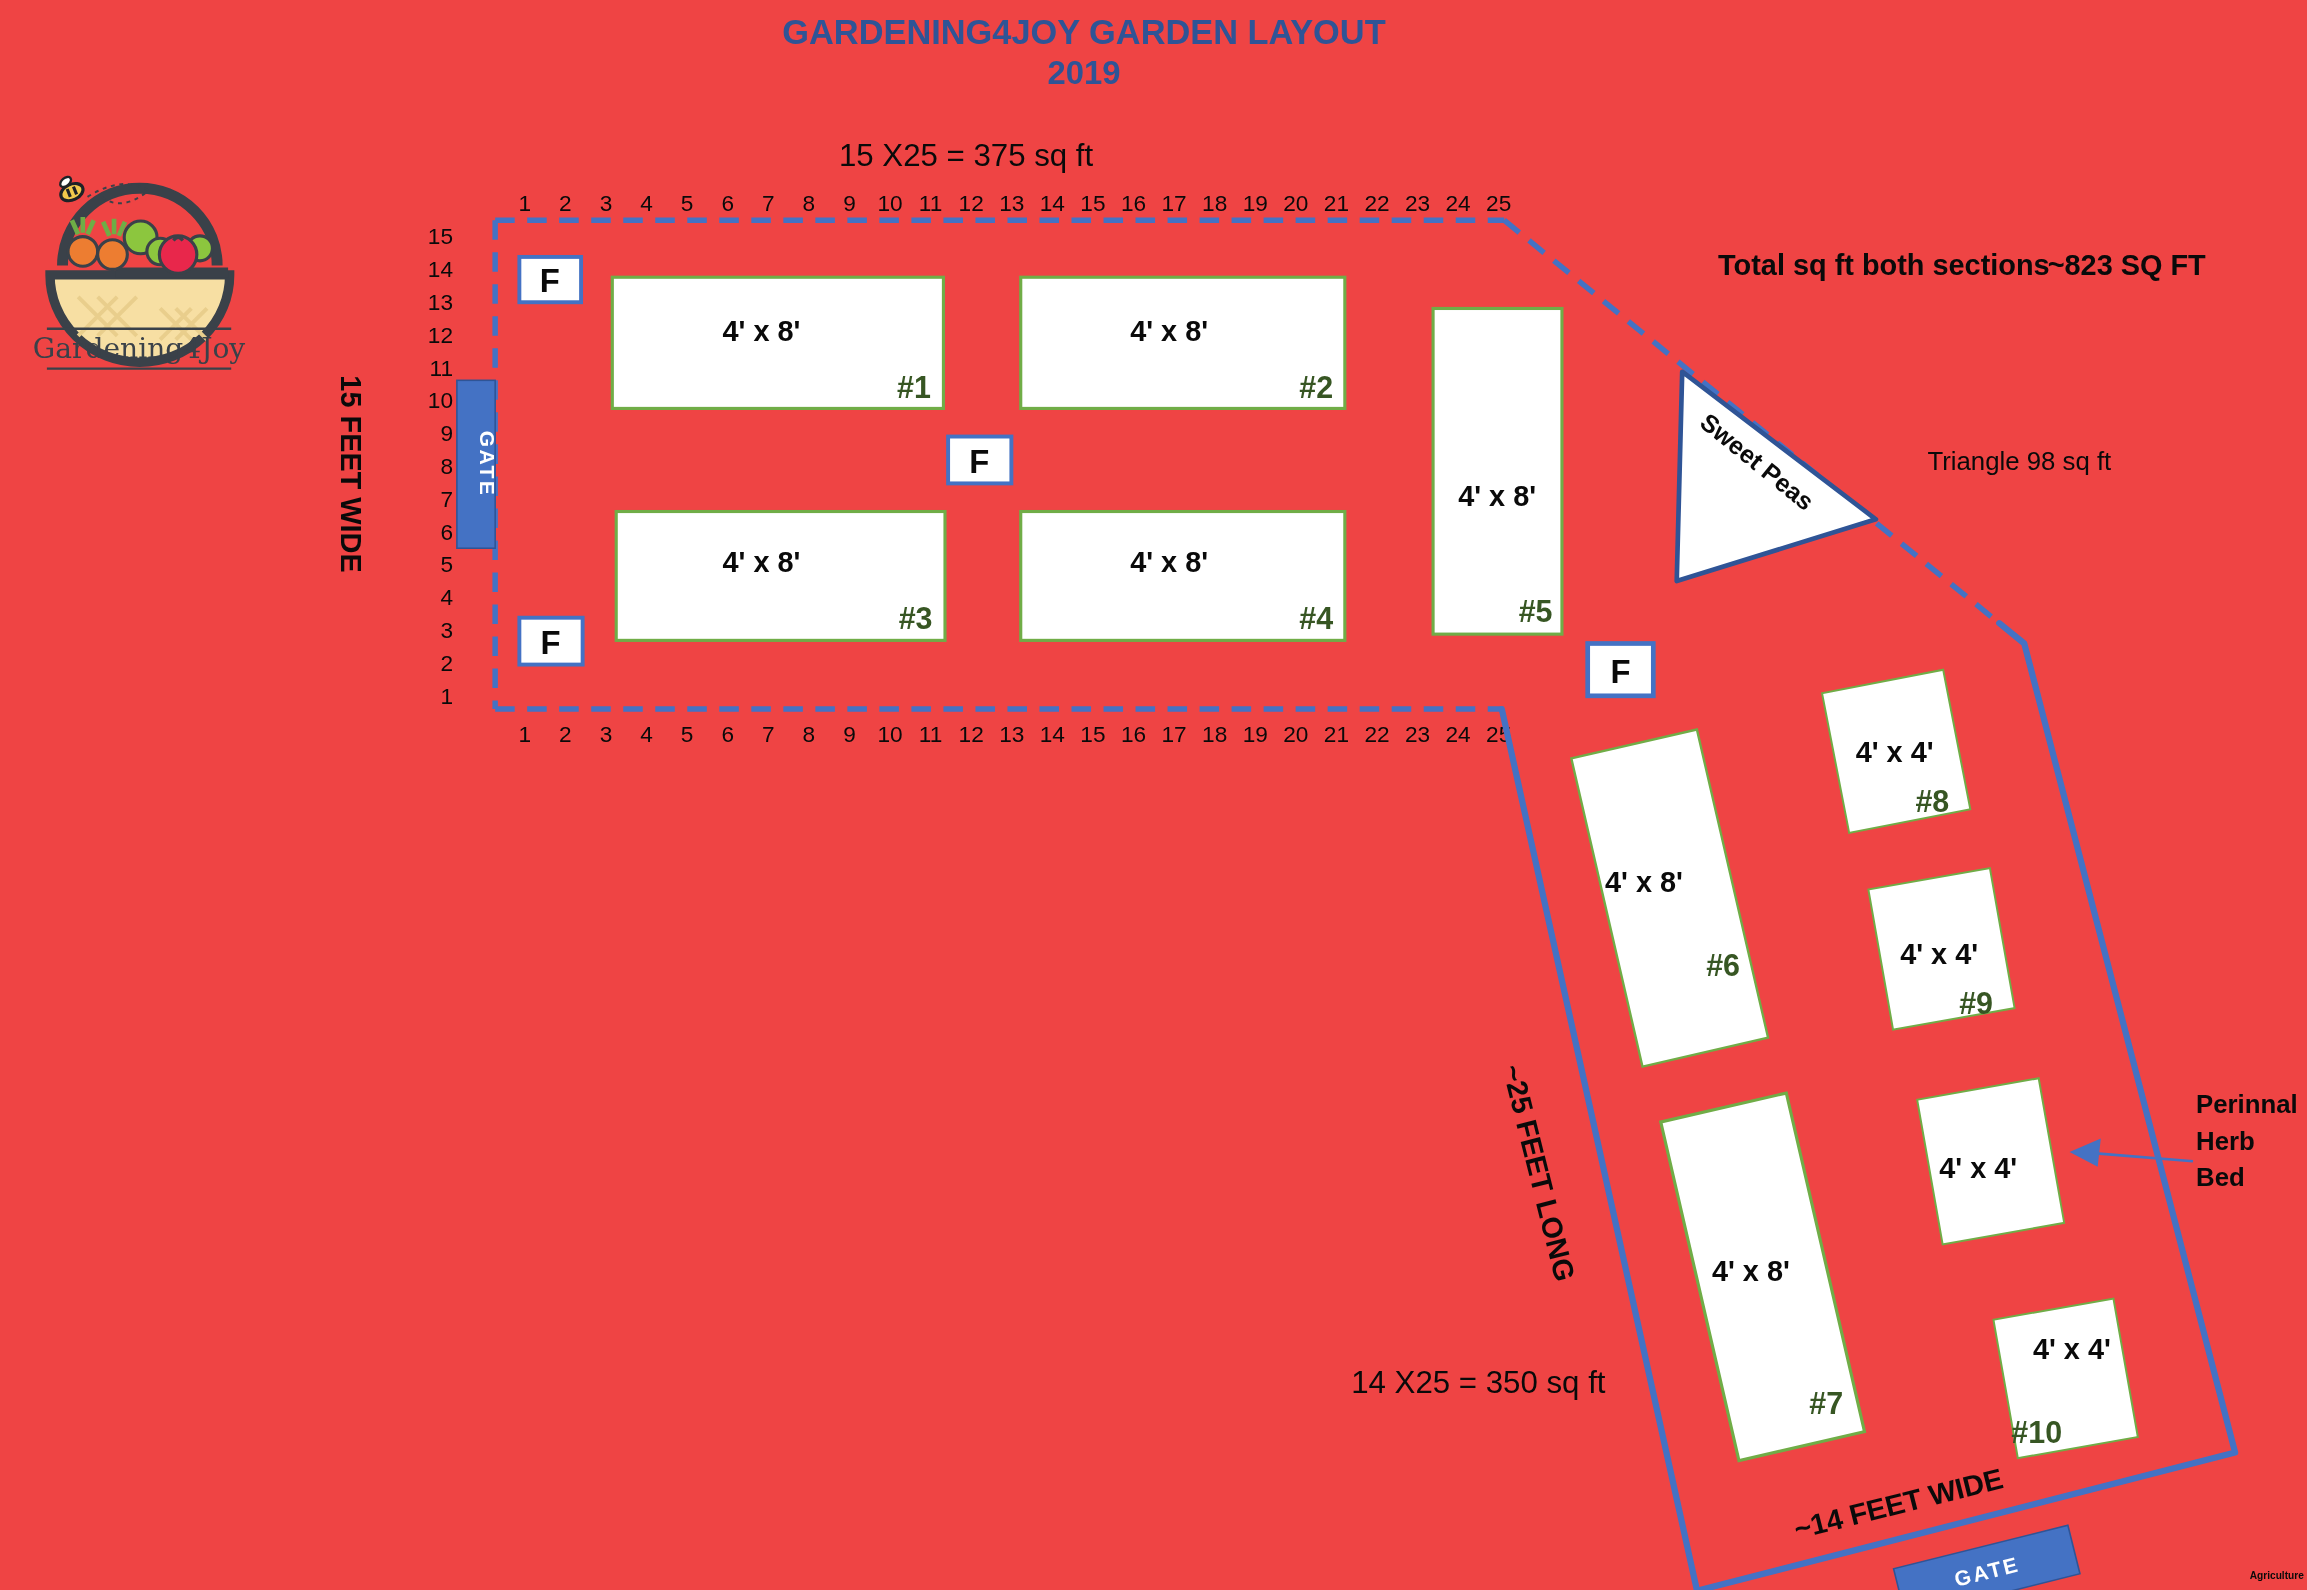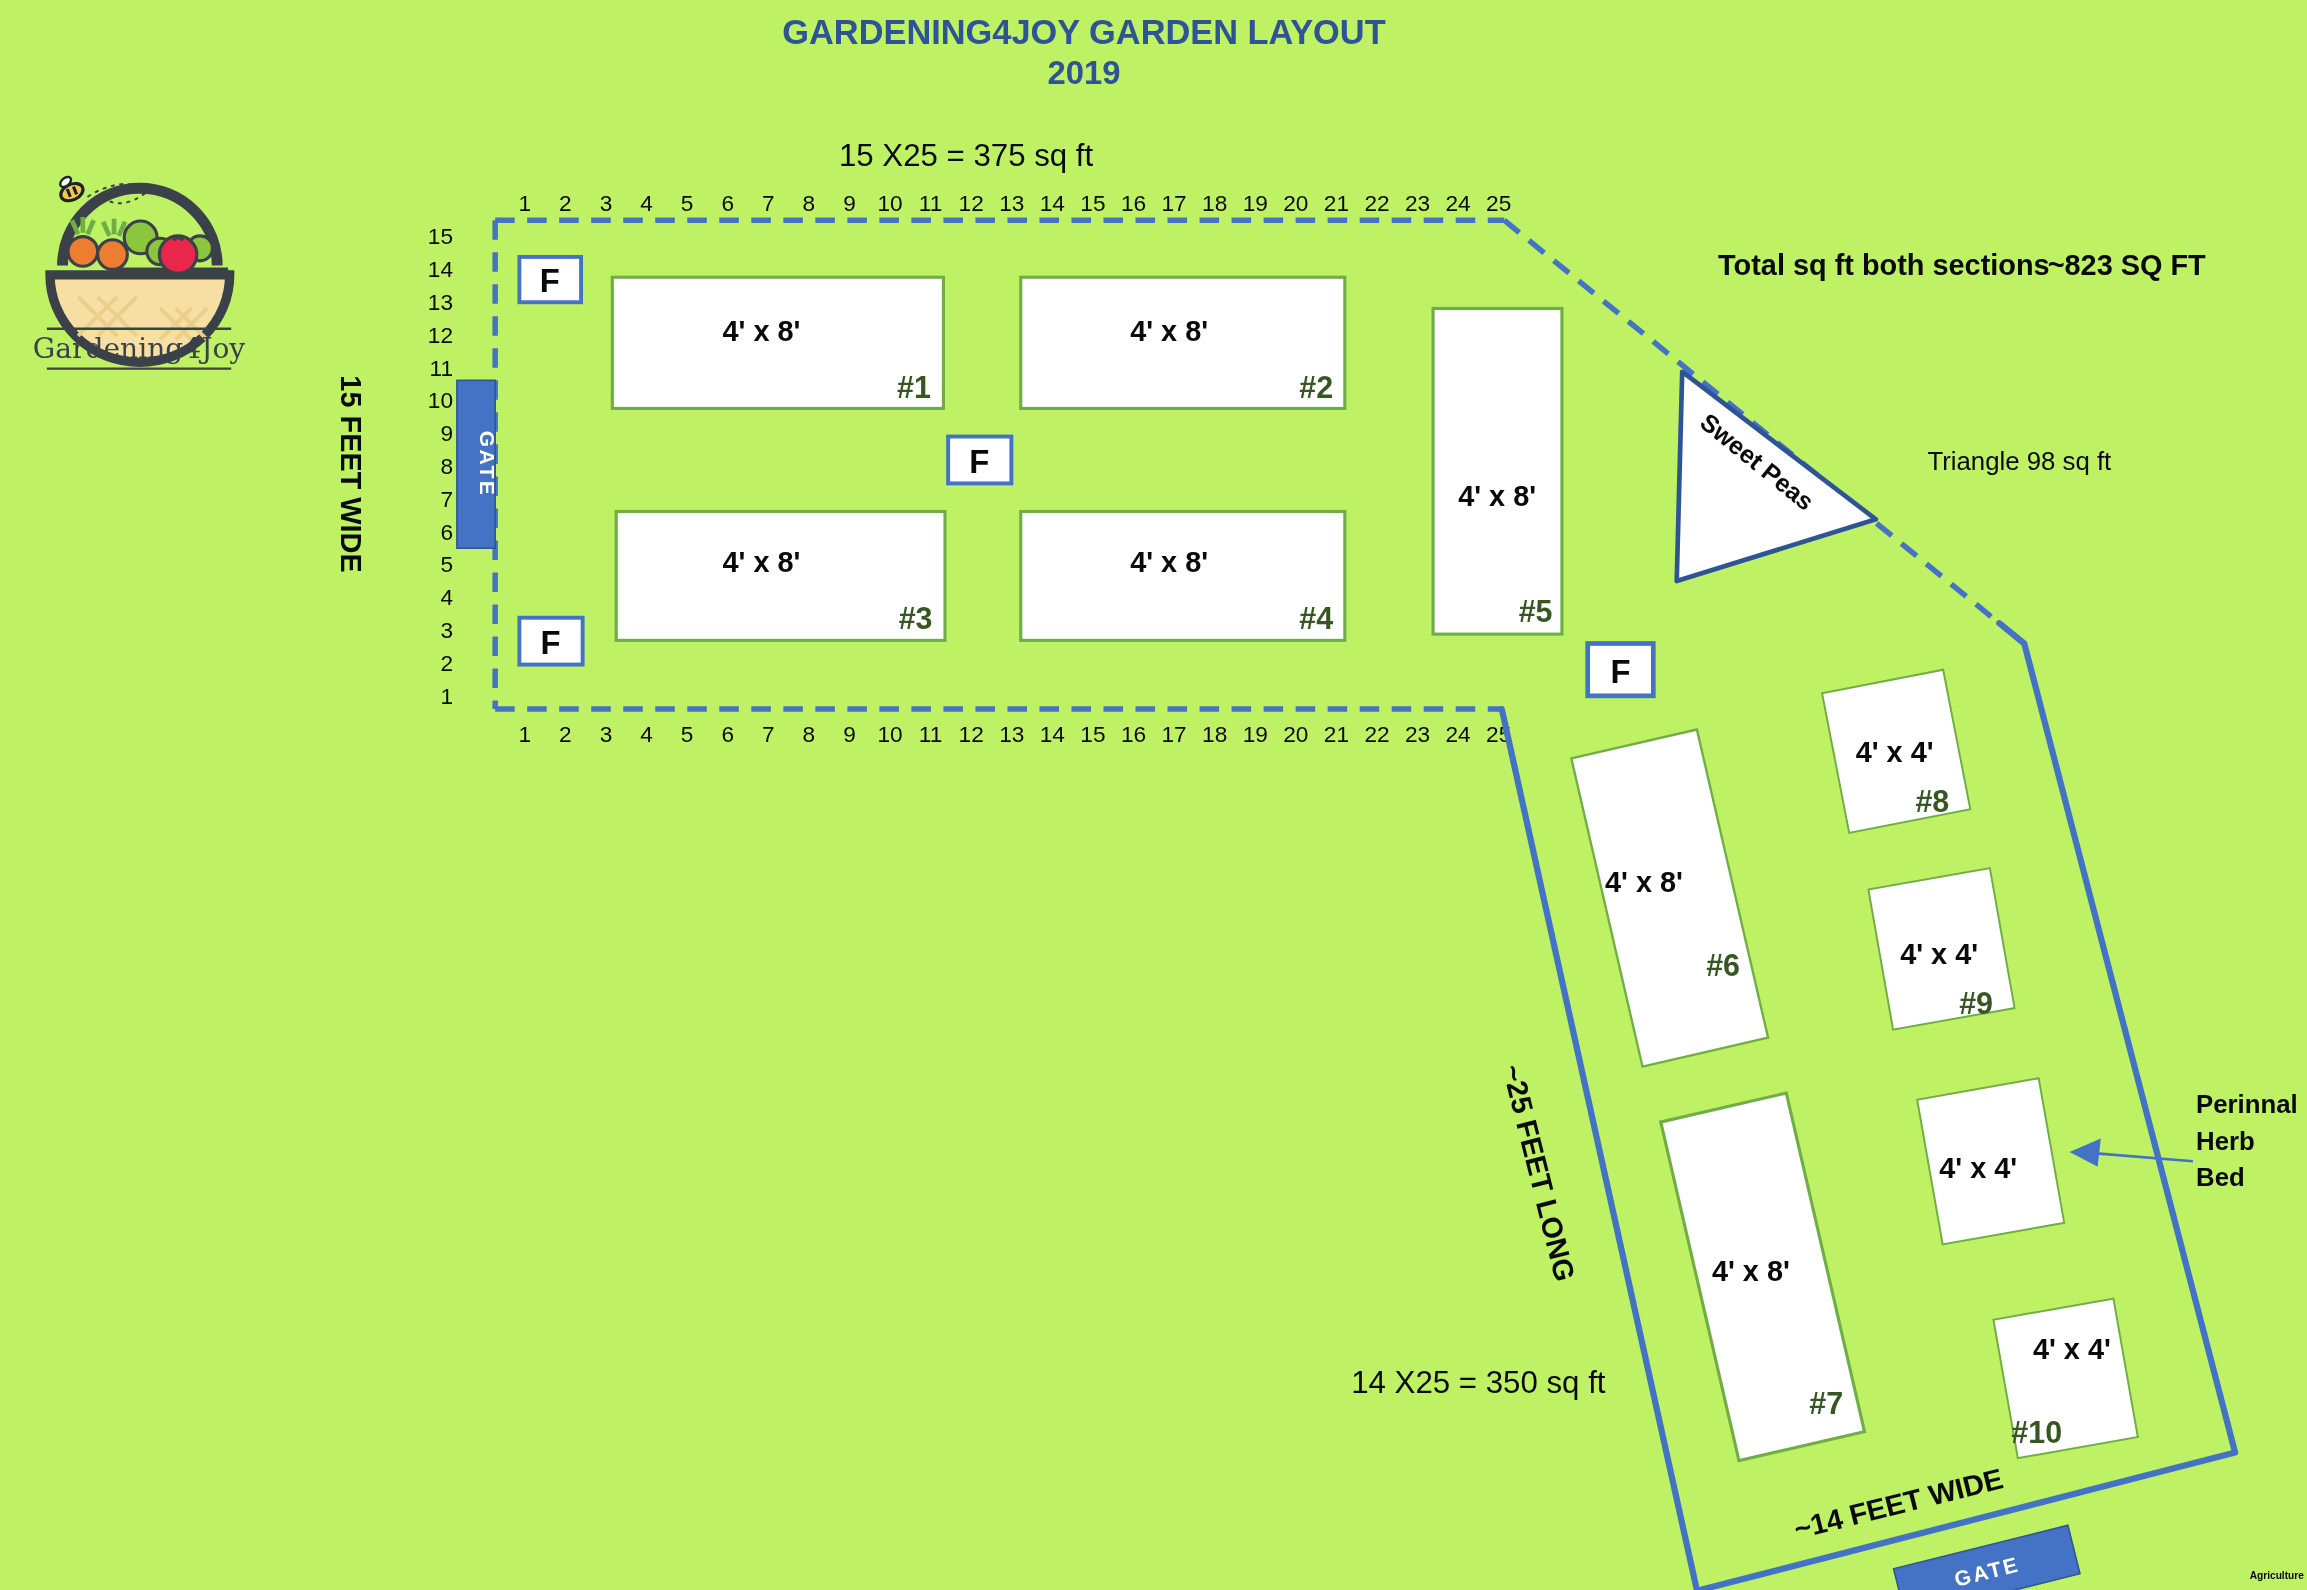--- a/index.html
+++ b/index.html
@@ -1,16 +1,16 @@
 <!DOCTYPE html>
 <html style="font-size:12.5px"><head>
 <meta charset="utf-8">
 <style>
   html,body{margin:0;padding:0;background:#ffffff;}
-  #canvas{position:relative;width:2307px;height:1590px;background:#bef264;overflow:hidden;
+  #canvas{position:relative;width:2307px;height:1590px;background:#ef4444;overflow:hidden;
           font-family:"Liberation Sans", sans-serif;}
   svg{position:absolute;left:0;top:0;}
   text{font-family:"Liberation Sans", sans-serif;fill:#111111;}
   .title{font-size:44px;font-weight:bold;fill:#2F5496;}
   .year{font-size:42px;font-weight:bold;fill:#2F5496;}
   .arealbl{font-size:40px;fill:#0a0a0a;}
   .rotlbl{font-size:37px;font-weight:bold;fill:#0a0a0a;}
   .ruler{font-size:29px;fill:#0a0a0a;}
   .bedsize{font-size:37px;font-weight:bold;fill:#0a0a0a;}
   .bednum{font-size:39px;font-weight:bold;fill:#375623;}

